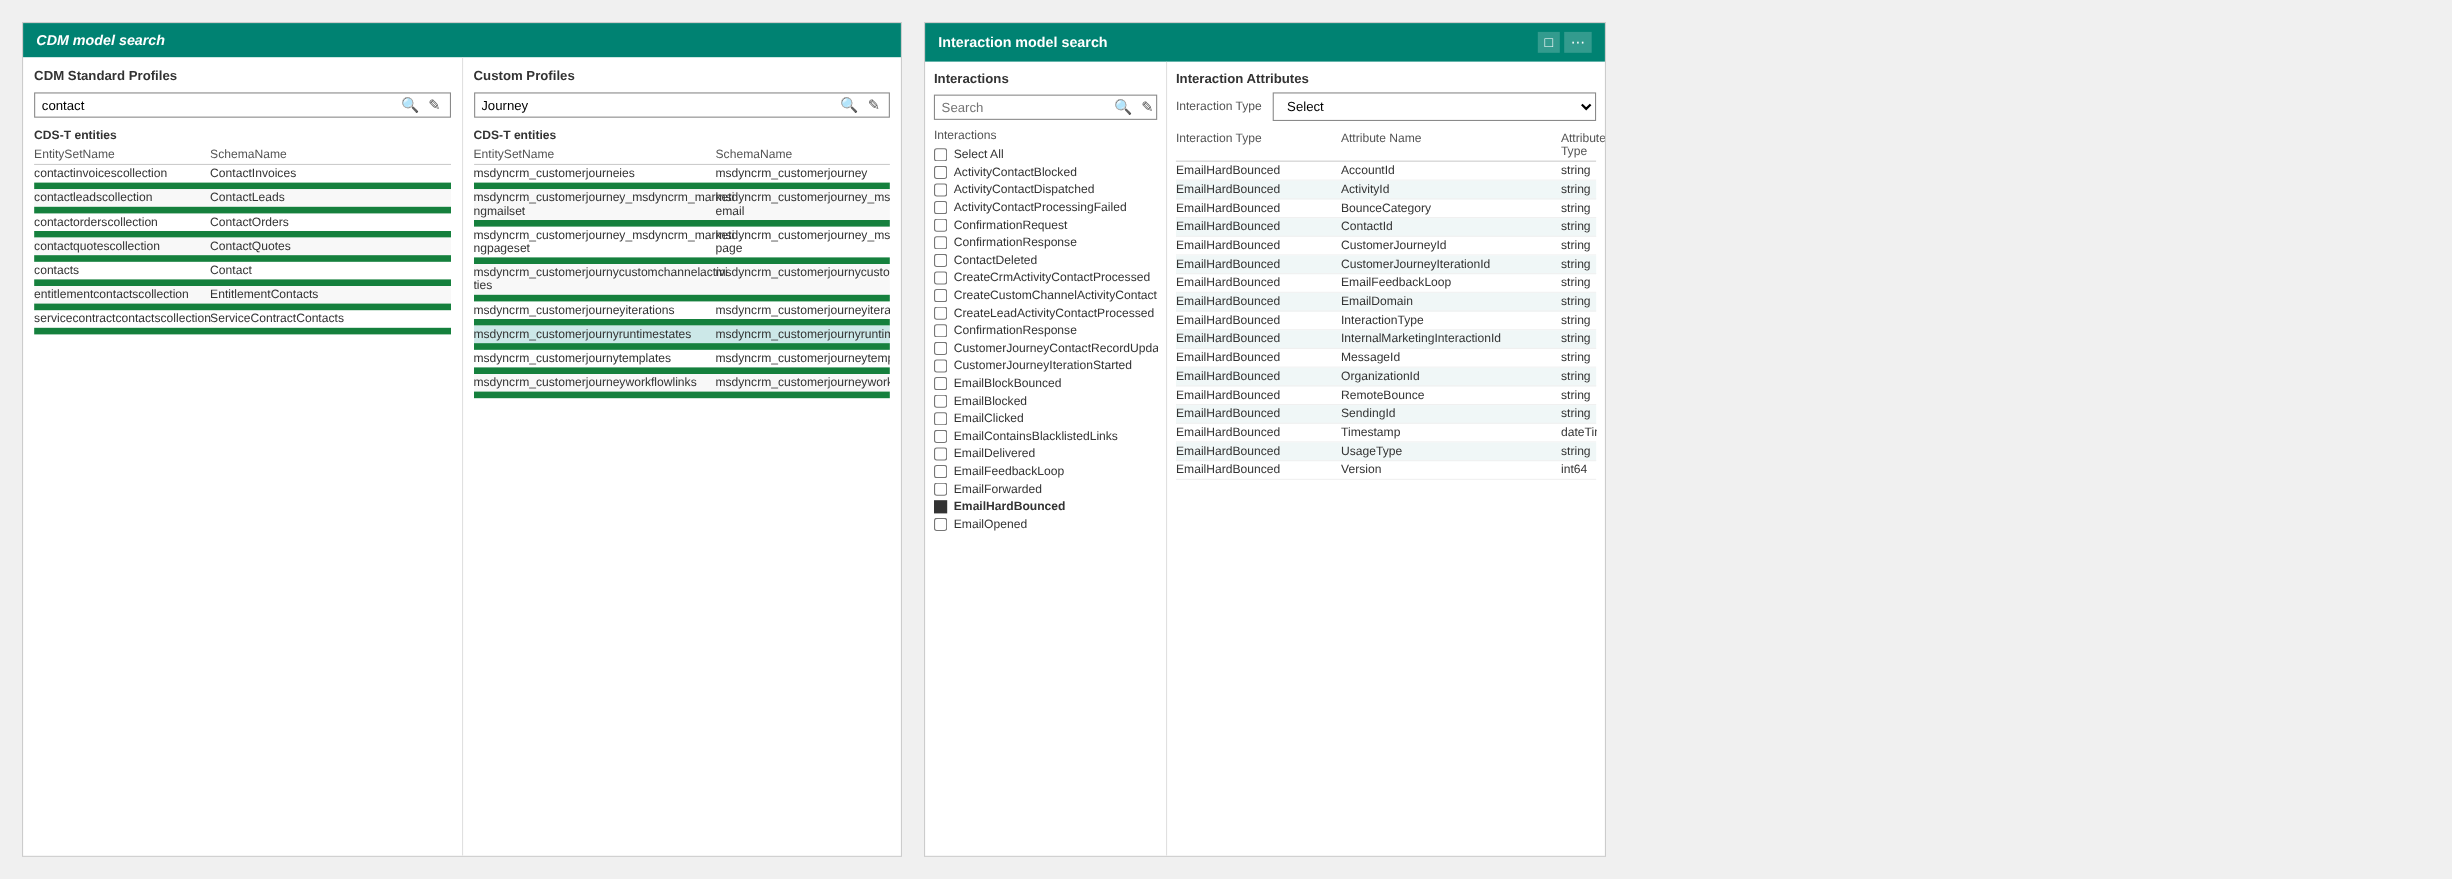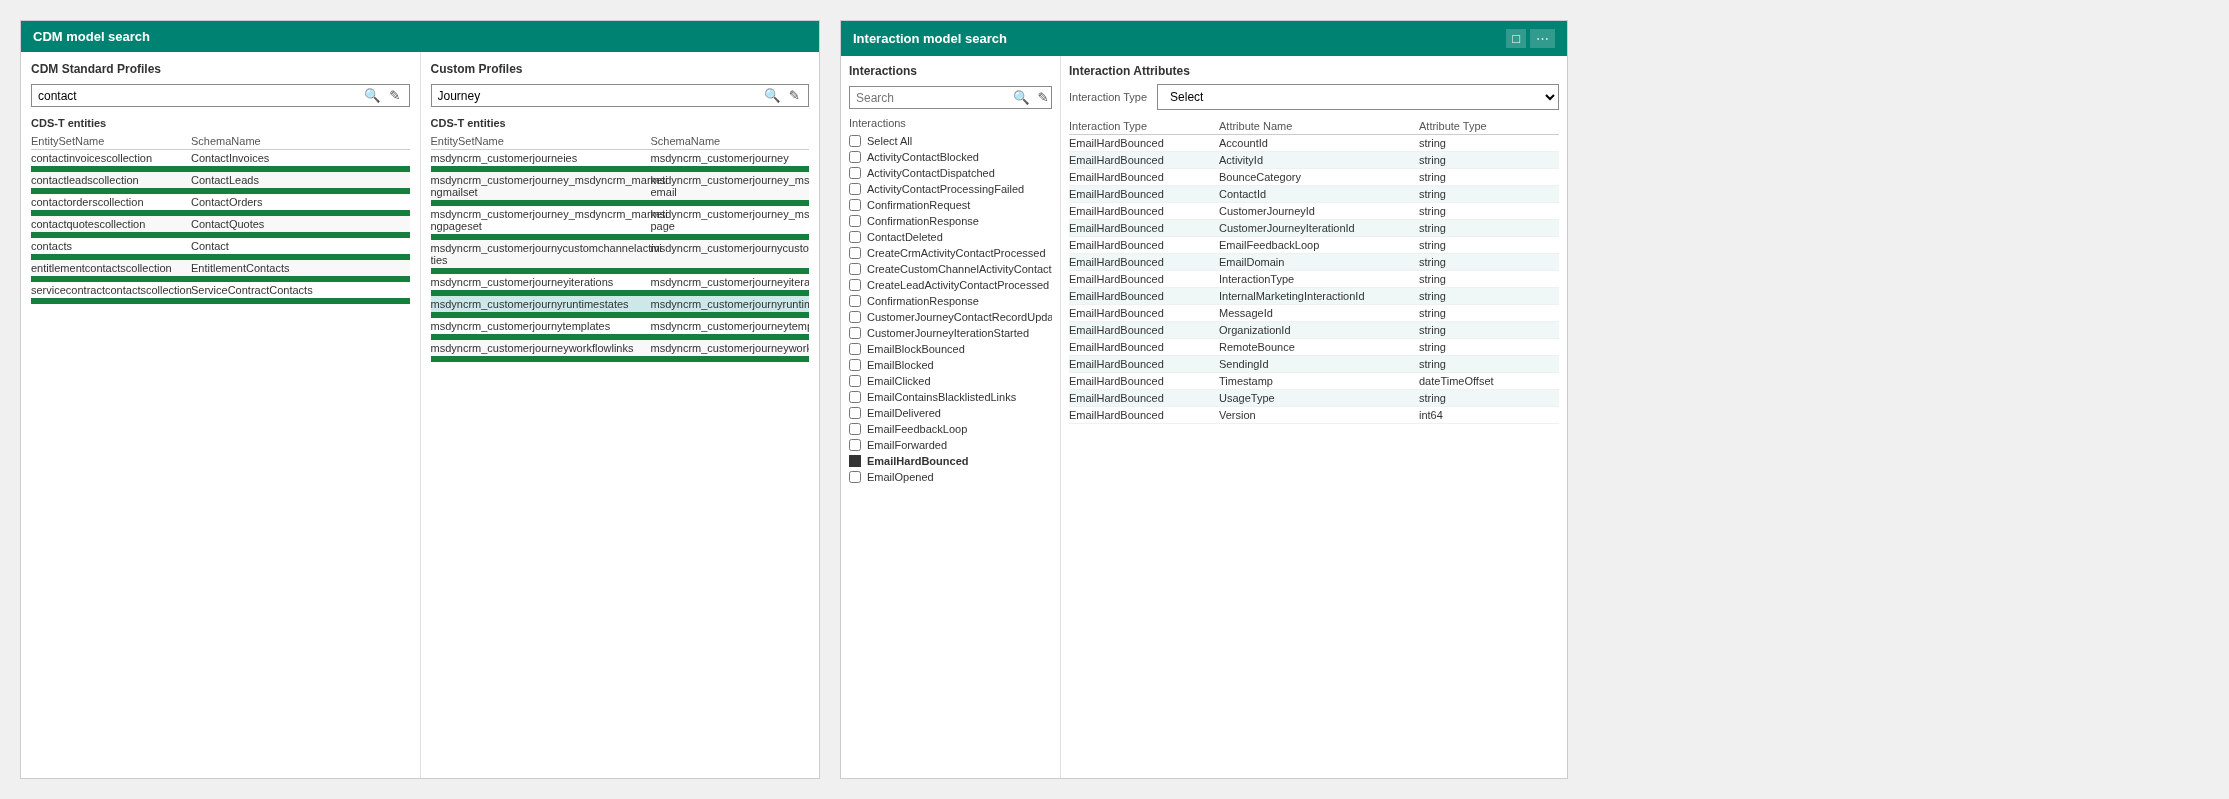--- a/index.html
+++ b/index.html
@@ -22,20 +22,21 @@
       display: flex;
       flex-direction: column;
     }
 
     .panel-header {
       background: #008272;
       color: #fff;
       padding: 8px 12px;
       font-size: 13px;
       font-weight: 600;
+      font-style: italic;
     }
 
     .panel-content {
       display: flex;
       flex: 1;
       overflow: hidden;
     }
 
     .panel-section {
       flex: 1;
@@ -120,21 +121,21 @@
       border-bottom: 6px solid #15803d;
     }
 
     .table-row:nth-child(even) { background: #f8f8f8; }
     .table-row.highlight { background: #cce8e8; }
 
     
     .interaction-panel {
       background: #fff;
       border: 1px solid #ccc;
-      width: 728px;
+      width: 620px;
       flex-shrink: 0;
       display: flex;
       flex-direction: column;
     }
 
     .interaction-header {
       background: #008272;
       color: #fff;
       padding: 8px 12px;
       font-size: 13px;

